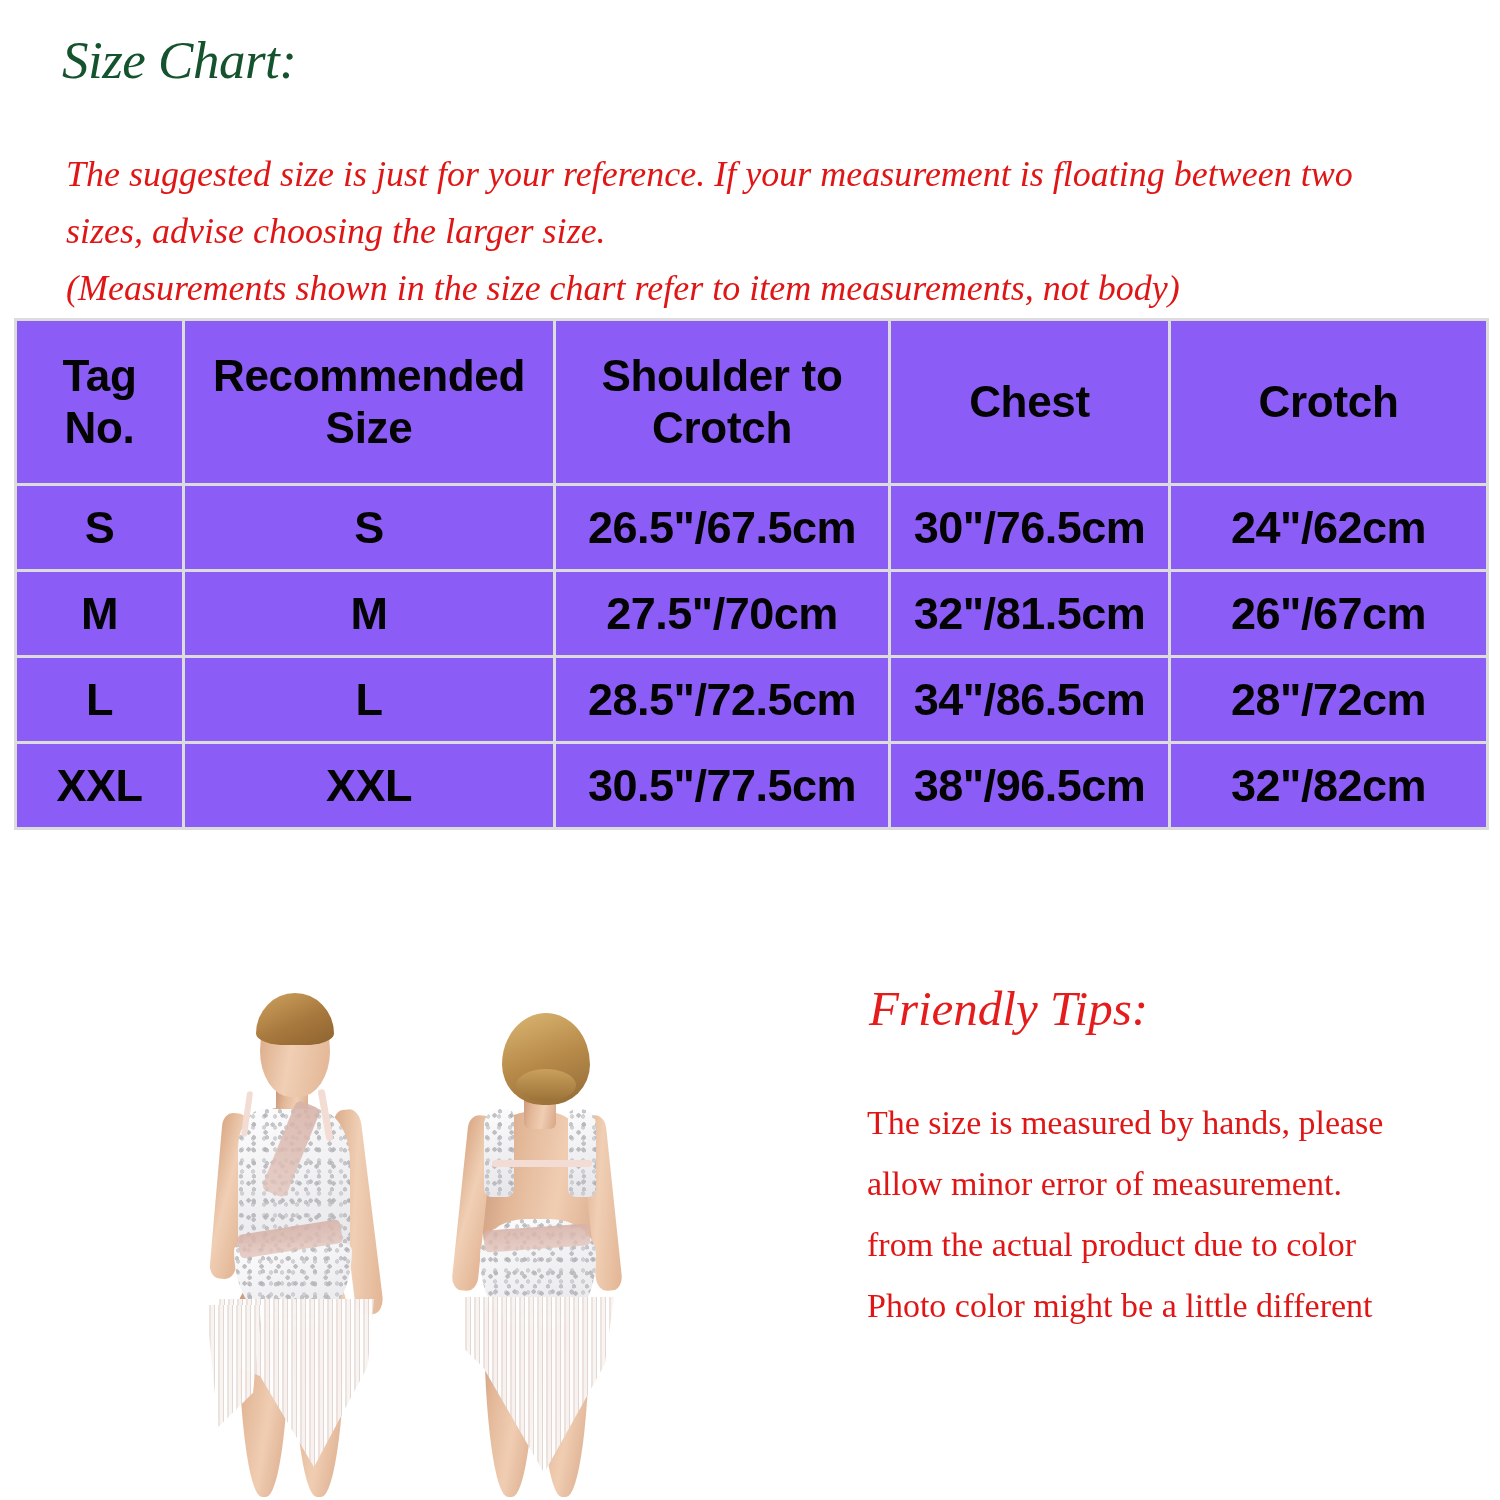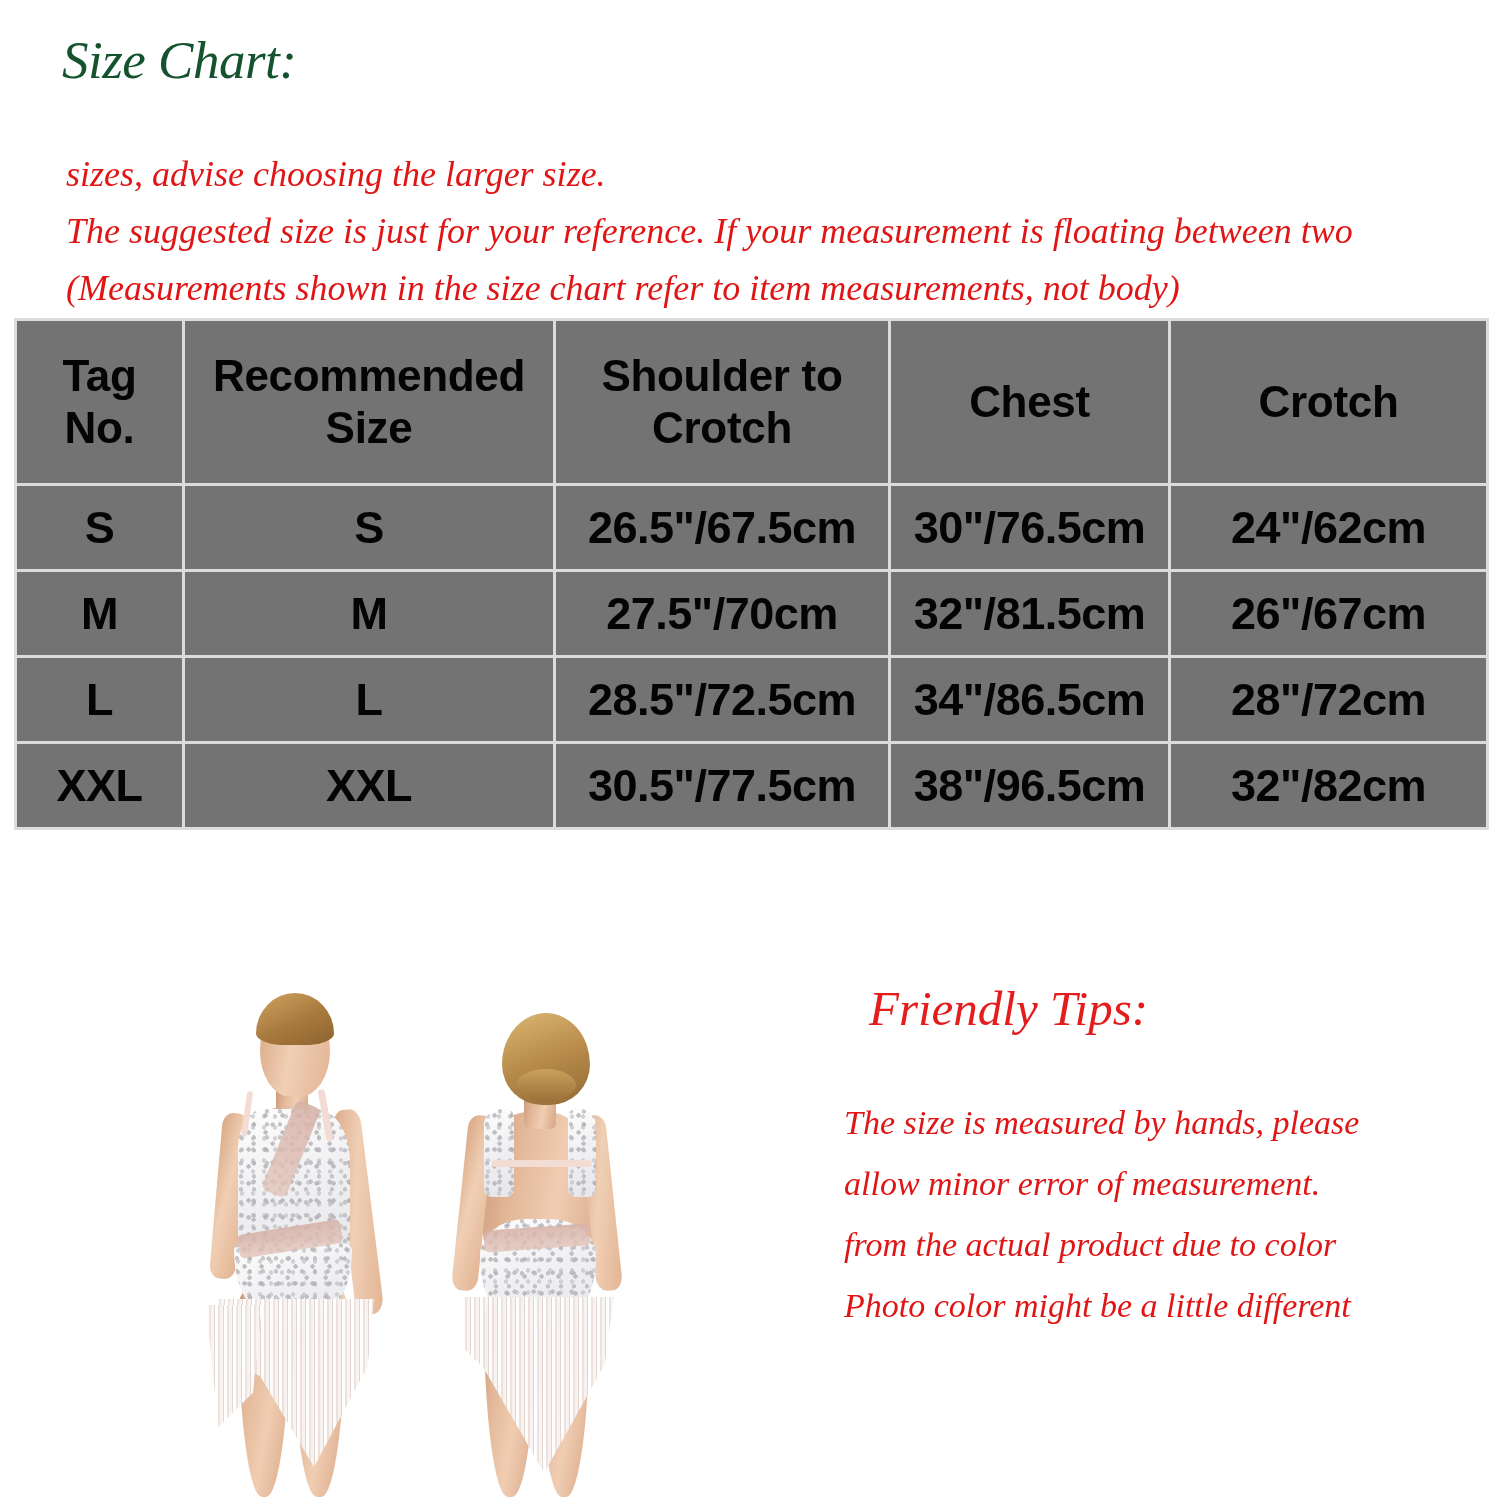--- a/index.html
+++ b/index.html
@@ -49,21 +49,21 @@
   .size-table-wrap {
     position: absolute;
     left: 14px;
     top: 318px;
     width: 1472px;
   }
   table.size-table {
     width: 100%;
     border-collapse: collapse;
     table-layout: fixed;
-    background: #737373;
+    background: #8b5cf6;
   }
   table.size-table td,
   table.size-table th {
     border: 3px solid #dcdcdc;
     text-align: center;
     vertical-align: middle;
     color: #040404;
     font-family: "Liberation Sans Narrow", "Liberation Sans", sans-serif;
     font-weight: bold;
     padding: 0 4px;
@@ -99,25 +99,24 @@
     left: 869px;
     top: 980px;
     font-family: Liberation Serif, serif;
     font-style: italic;
     font-size: 49px;
     color: #e41c1c;
     white-space: nowrap;
   }
   .tips-body {
     position: absolute;
-    left: 844px;
+    left: 867px;
     top: 1092px;
     width: 610px;
     font-family: "Liberation Serif", "DejaVu Serif", serif;
-    font-style: italic;
     font-size: 34px;
     line-height: 61px;
     color: #e01616;
   }
   .tips-body p { margin: 0; }
 
   
   .product-photo {
     position: absolute;
     left: 150px;
@@ -201,22 +200,22 @@
         #e2d6d1 8px, #e2d6d1 9px);
     opacity: .97;
   }
 </style>
 </head>
 <body>
 
 <div class="size-chart-title">Size Chart:</div>
 
 <div class="intro-block">
+  <p>The suggested size is just for your reference. If your measurement is floating between two</p>
   <p>sizes, advise choosing the larger size.</p>
-  <p>The suggested size is just for your reference. If your measurement is floating between two</p>
   <p>(Measurements shown in the size chart refer to item measurements, not body)</p>
 </div>
 
 <div class="size-table-wrap">
   <table class="size-table">
     <colgroup>
       <col class="c-tag">
         <col class="c-rec">
         <col class="c-sc">
         <col class="c-chest">

